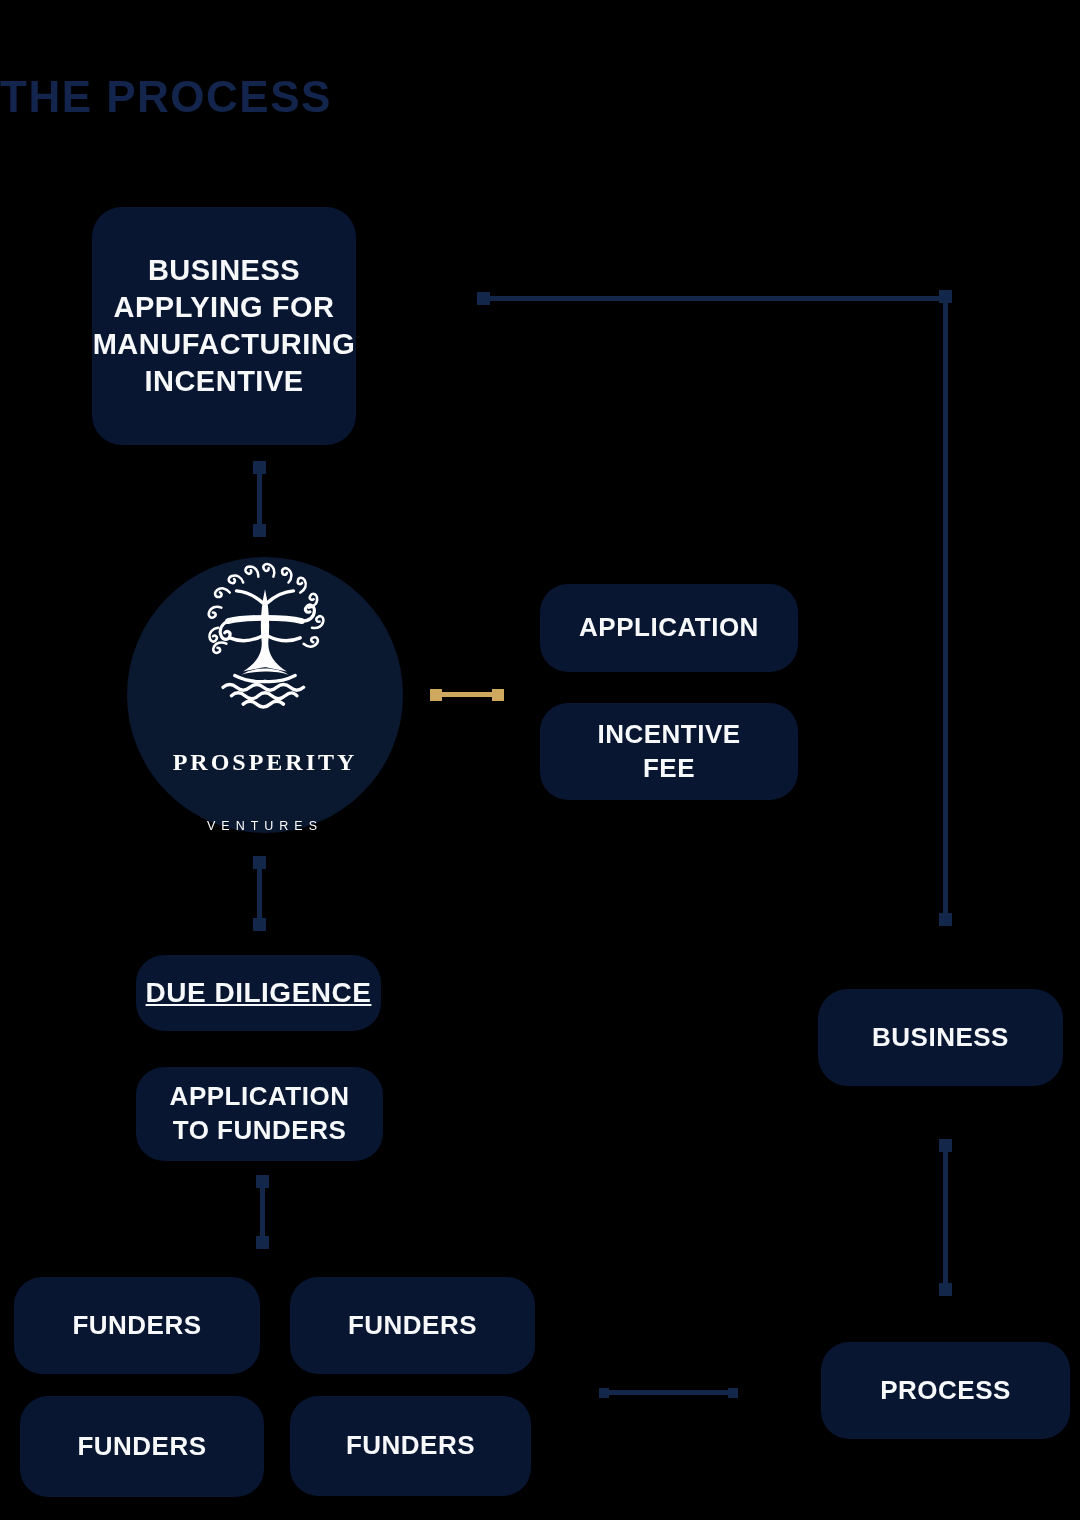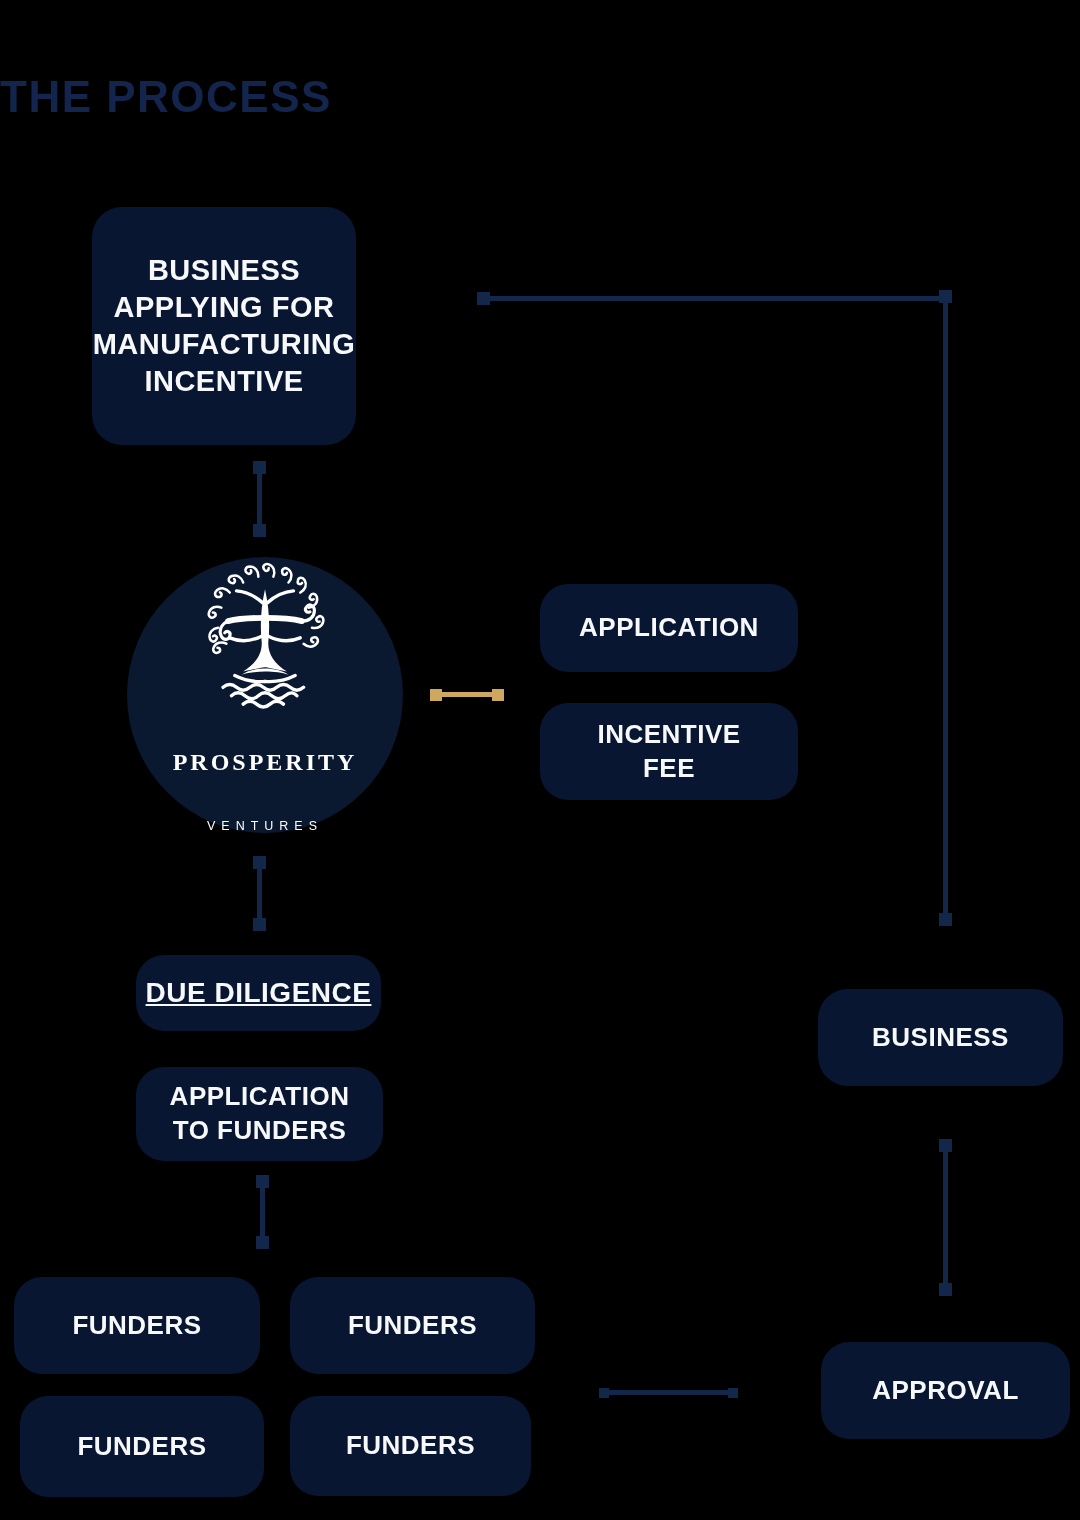--- a/index.html
+++ b/index.html
@@ -157,15 +157,15 @@
   <div class="box nowrap" style="left:290px;top:1277px;width:245px;height:97px;">FUNDERS</div>
   <div class="box nowrap" style="left:20px;top:1396px;width:244px;height:101px;">FUNDERS</div>
   <div class="box nowrap" style="left:290px;top:1396px;width:241px;height:100px;">FUNDERS</div>
 
   <div class="conn-h small" style="left:605px;top:1390px;width:127px;"></div>
 
   <div class="box nowrap" style="left:818px;top:989px;width:245px;height:97px;border-radius:30px;">BUSINESS</div>
 
   <div class="conn-v" style="left:943px;top:1145px;height:145px;"></div>
 
-  <div class="box nowrap" style="left:821px;top:1342px;width:249px;height:97px;">APPROVAL</div>
+  <div class="box nowrap" style="left:821px;top:1342px;width:249px;height:97px;">PROCESS</div>
 
 </div>
 
 </body></html>

